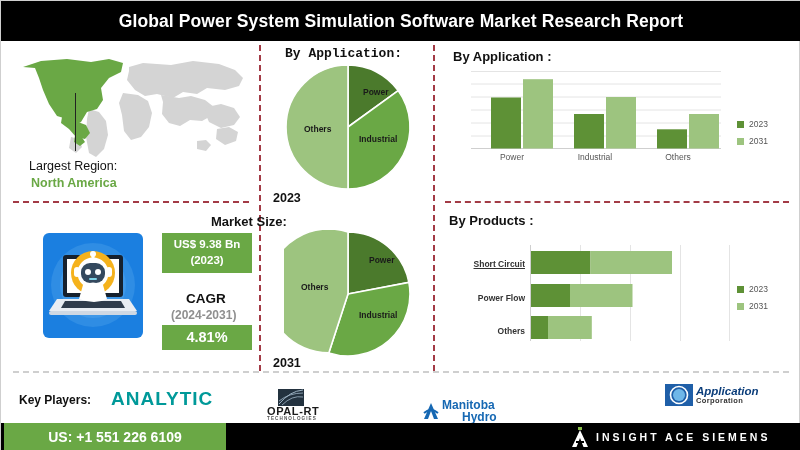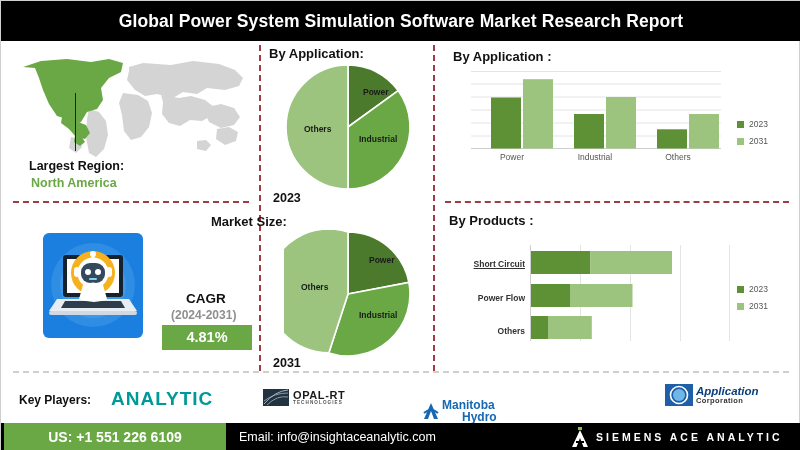--- a/index.html
+++ b/index.html
@@ -14,21 +14,21 @@
       color:#ffffff;font-size:17.5px;font-weight:bold;letter-spacing:.1px;white-space:nowrap;}
 
   
   .vdash{position:absolute;width:0;border-left:2px dashed #a33b46;}
   .hdash{position:absolute;height:0;border-top:2px dashed #a33b46;}
 
   
   .map-wrap{position:absolute;left:10px;top:48px;width:240px;height:110px;}
   .map-wrap svg{display:block;}
   .leader{position:absolute;left:74px;top:92px;width:1px;height:58px;background:#222;}
-  .largest-label{position:absolute;left:28px;top:158px;font-size:12.5px;font-weight:bold;color:#111;}
+  .largest-label{position:absolute;left:28px;top:158px;font-size:12.5px;font-weight:normal;color:#111;}
   .largest-value{position:absolute;left:30px;top:175px;font-size:12.5px;font-weight:bold;color:#6aa845;}
 
   .laptop-icon{position:absolute;left:42px;top:232px;width:100px;height:105px;
       background:#1b7fe0;border-radius:6px;overflow:hidden;}
   .ms-label{position:absolute;left:170px;top:213px;font-size:13px;font-weight:bold;color:#111;padding-left:40px;}
   .green-box{position:absolute;background:#6aa845;color:#fff;display:flex;flex-direction:column;
       align-items:center;justify-content:center;font-weight:bold;text-align:center;line-height:1.35;}
   .ms-box{left:161px;top:232px;width:90px;height:40px;font-size:11.5px;}
   .cagr-label{position:absolute;left:185px;top:290px;font-size:13.5px;font-weight:bold;color:#111;}
   .cagr-years{position:absolute;left:170px;top:307px;font-size:12px;font-weight:bold;color:#8f8f8f;}
@@ -124,27 +124,31 @@
       <rect x="46" y="45" width="8" height="2" rx="1" fill="#7fd4e8"></rect>
       <rect x="31" y="34" width="6" height="10" rx="3" fill="#ffffff"></rect>
       <rect x="63" y="34" width="6" height="10" rx="3" fill="#ffffff"></rect>
       <rect x="48.5" y="22" width="3" height="7" fill="#ffffff"></rect>
       <circle cx="50" cy="21" r="3" fill="#ffffff"></circle>
       <path d="M40 52 q10 -5 20 0 l4 14 q-12 6 -28 0 z" fill="#ffffff"></path>
     </svg>
   </div>
 
   <div class="ms-label">Market Size:</div>
+  <div class="green-box ms-box">
+    <span>US$ 9.38 Bn</span>
+    <span>(2023)</span>
+  </div>
   <div class="cagr-label">CAGR</div>
   <div class="cagr-years">(2024-2031)</div>
   <div class="green-box cagr-box">
     <span>4.81%</span>
   </div>
 
-  <div class="sec-title" style="left:268px;top:45px;">By Application:</div>
+  <div class="sec-title" style="left:284px;top:45px;font-family:Liberation Mono, monospace;">By Application:</div>
 
   <div class="pie" style="left:283px;top:62px;">
     <svg width="128" height="128" viewBox="0 0 128 128">
       <g transform="translate(64,64)">
         <path d="M0 0 L0 -62 A62 62 0 0 1 50.2 -36.4 Z" fill="#4b7a2c" stroke="#fff" stroke-width="1.6"></path>
         <path d="M0 0 L50.2 -36.4 A62 62 0 0 1 0 62 Z" fill="#6aa845" stroke="#fff" stroke-width="1.6"></path>
         <path d="M0 0 L0 62 A62 62 0 1 1 0 -62 Z" fill="#9dc47f" stroke="#fff" stroke-width="1.6"></path>
       </g>
     </svg>
   </div>
@@ -243,21 +247,21 @@
       <span class="sw" style="background:#9dc47f;"></span>
       <span>2031</span>
     </div>
   </div>
 
   <div class="kp-label">Key Players:</div>
 
   <div class="logo siemens">ANALYTIC</div>
 
   <div class="logo" style="left:262px;top:388px;">
-    <div style="display:flex;align-items:center;">
+    <div style="display:flex;align-items:center;flex-direction:column;">
       <svg width="26" height="17" viewBox="0 0 26 17">
         <rect x="0" y="0" width="26" height="17" fill="#23323f"></rect>
         <path d="M1 15 Q12 2 25 1" stroke="#9fb5c6" stroke-width="1" fill="none"></path>
         <path d="M1 12 Q11 4 25 4" stroke="#9fb5c6" stroke-width="0.8" fill="none"></path>
         <path d="M4 16 Q14 6 25 8" stroke="#9fb5c6" stroke-width="0.8" fill="none"></path>
       </svg>
       <div style="margin-left:4px;line-height:1;">
         <div style="font-size:11px;font-weight:bold;color:#1a1a1a;letter-spacing:.6px;">OPAL-RT</div>
         <div style="font-size:4.6px;font-weight:bold;color:#555;letter-spacing:1.1px;">TECHNOLOGIES</div>
       </div>
@@ -287,23 +291,22 @@
       </svg>
       <div style="margin-left:3px;line-height:1.05;">
         <div style="font-size:11.5px;font-weight:bold;font-style:italic;color:#0b3d7a;">Application</div>
         <div style="font-size:7.5px;font-weight:bold;color:#333;letter-spacing:.4px;">Corporation</div>
       </div>
     </div>
   </div>
 
   <div class="footer"></div>
   <div class="phone">US: +1 551 226 6109</div>
-  <div class="email">Email: info@insightaceanalytic.com</div>
   <div class="brand-mark">
     <svg width="18" height="20" viewBox="0 0 18 20">
       <rect x="7" y="0" width="4" height="3" fill="#8cc24a"></rect>
       <path d="M9 3 L17 20 H12.5 L9 11 L5.5 20 H1 Z" fill="#ffffff"></path>
       <rect x="5" y="14" width="8" height="2" fill="#000000"></rect>
     </svg>
   </div>
-  <div class="brand">SIEMENS ACE ANALYTIC</div>
+  <div class="brand">INSIGHT ACE SIEMENS</div>
 
 </div>
 
 </body></html>

